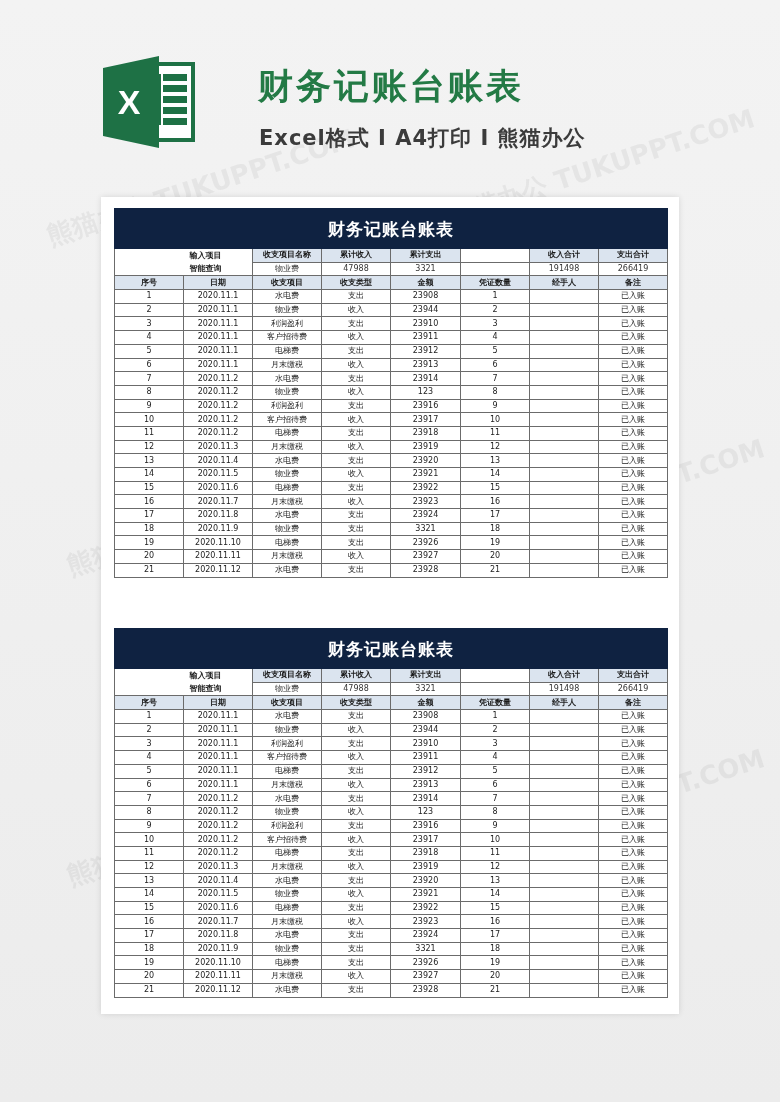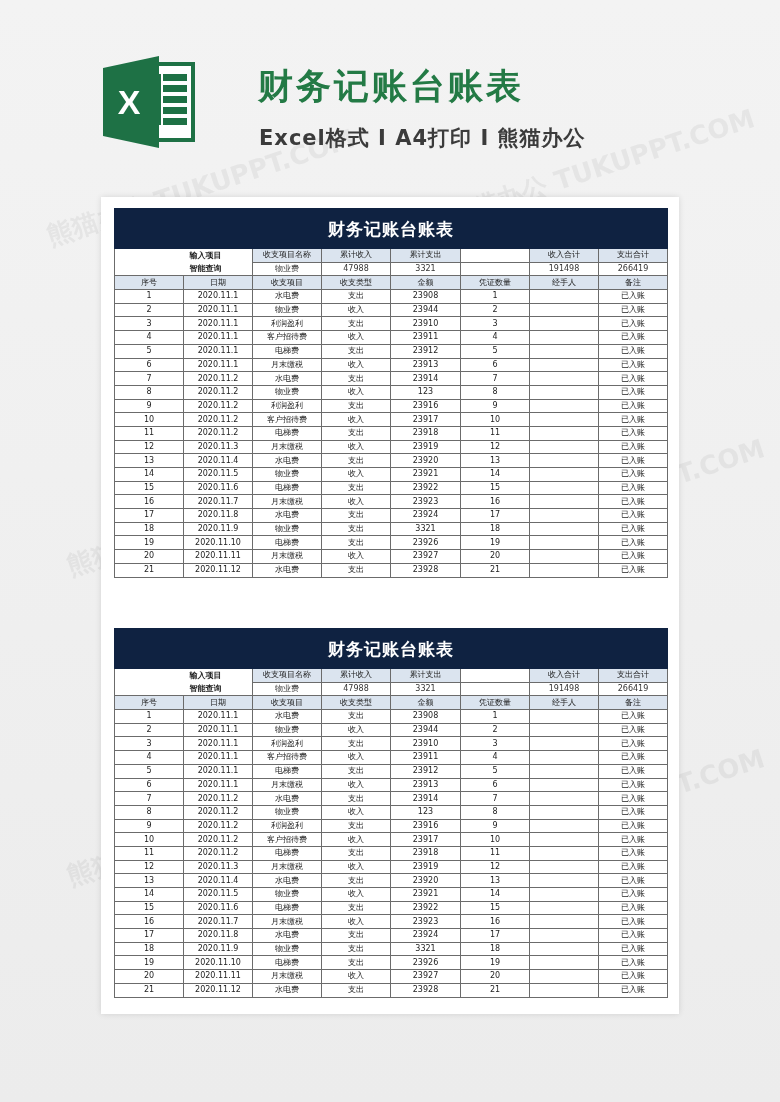--- a/index.html
+++ b/index.html
@@ -38,21 +38,21 @@
     font-size: 8px; color: #222;
   }
   .sheet td {
     border: 1px solid #6b6b6b; text-align: center; height: 13.7px;
     padding: 0; line-height: 12px; white-space: nowrap; overflow: hidden;
   }
   .sheet td.title {
     background: #0f2241; color: #ffffff; font-size: 17px; font-weight: bold;
     height: 40px; border-color: #0f2241; letter-spacing: 1px;
   }
-  .sheet td.hd { background: #dbe4ef; font-weight: normal; color: #1a1a1a; }
+  .sheet td.hd { background: #dbe4ef; font-weight: bold; color: #1a1a1a; }
   .sheet td.lbl { font-weight: bold; background: #ffffff; line-height: 13px; padding-left: 44px; }
   .sheet td.val { color: #333; }
   .wm {
     position: absolute; color: rgba(120,120,120,0.10); font-size: 26px; font-weight: bold;
     transform: rotate(-18deg); white-space: nowrap; pointer-events: none;
   }
 </style>
 </head>
 <body>
 

